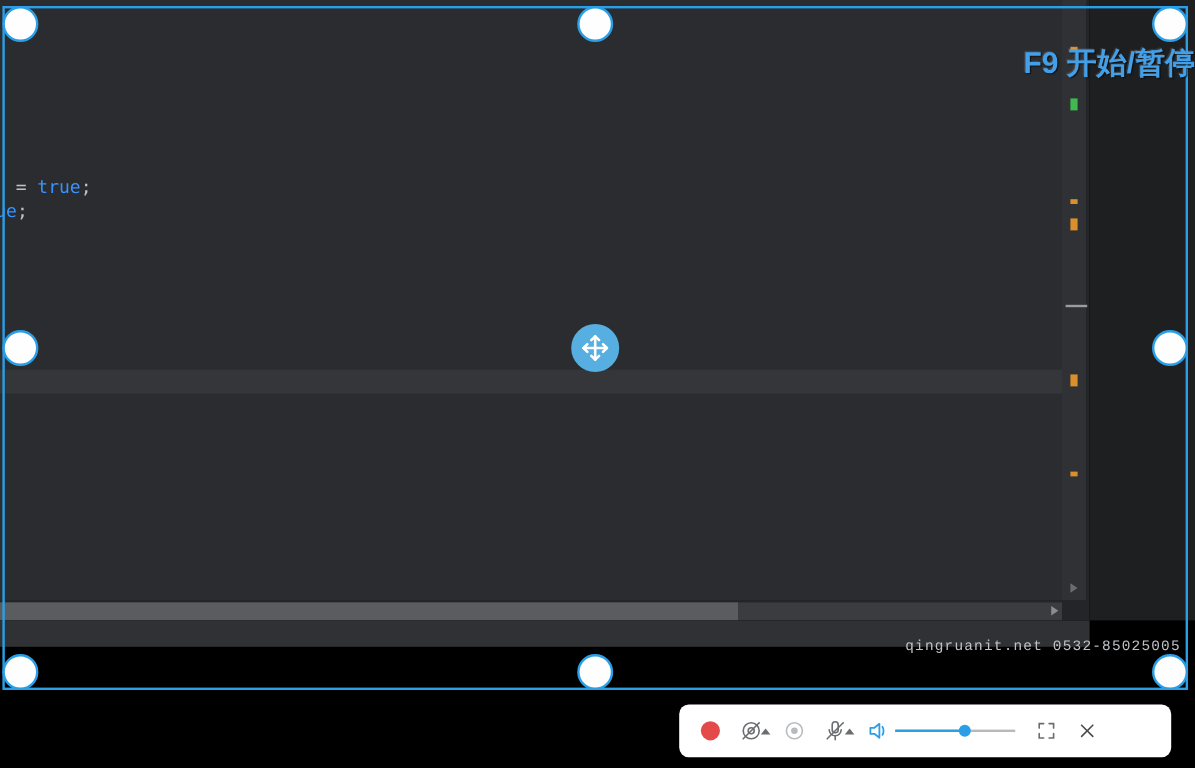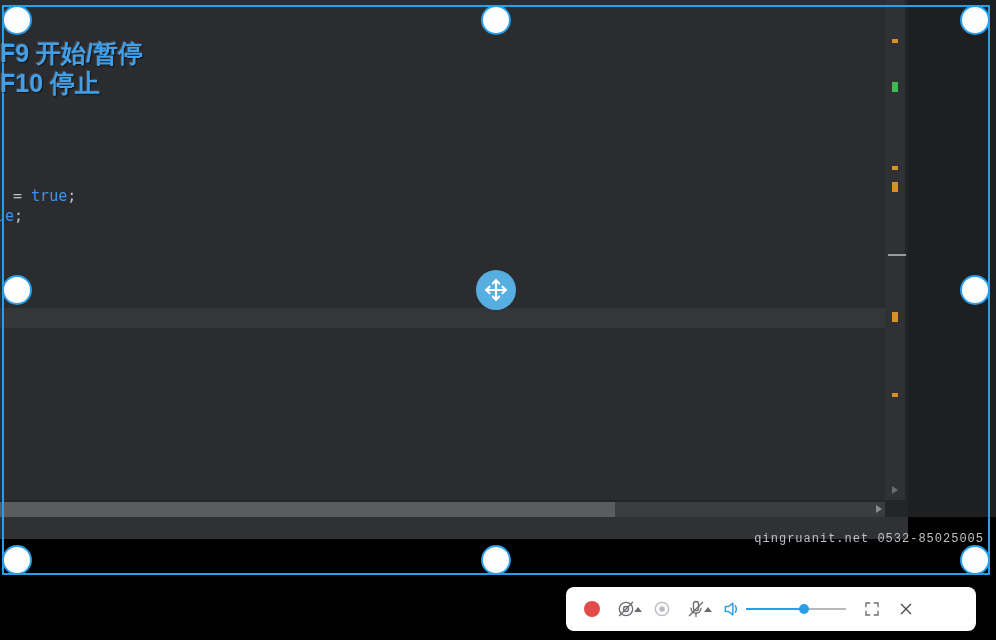--- a/index.html
+++ b/index.html
@@ -110,29 +110,28 @@
     width: 908px;
     height: 22px;
     background: #2f3134;
   }
   .code-text {
     position: absolute;
     font-family: Consolas, monospace;
     font-size: 15px;
     color: #c0c2c5;
     white-space: pre;
-    margin-top: 40px;
   }
   .kw { color: #3794ff; }
   .overlay-hint {
     position: absolute;
     left: 0;
     top: 38px;
     width: 996px;
-    text-align: left;
+    text-align: right;
     pointer-events: none;
   }
   .overlay-hint .line {
     font-size: 25px;
     font-weight: 600;
     color: #43a0e8;
     text-shadow: 1px 1px 1px rgba(0,0,0,0.6), -1px -1px 1px rgba(255,255,255,0.15);
     line-height: 30px;
   }
   .sel-rect {
@@ -290,21 +289,20 @@
       <path d="M9 6 L12 3 L15 6"></path>
       <path d="M9 18 L12 21 L15 18"></path>
       <path d="M6 9 L3 12 L6 15"></path>
       <path d="M18 9 L21 12 L18 15"></path>
     </g>
   </svg>
 </div>
 
 <div class="overlay-hint">
   <div class="line">F9 开始/暂停</div>
-  <div class="line">F10 停止</div>
 </div>
 
 <div class="watermark">qingruanit.net 0532-85025005</div>
 
 <div class="toolbar">
   <div class="tb-btn">
     <div class="rec-dot"></div>
   </div>
   <div class="tb-sep"></div>
 

